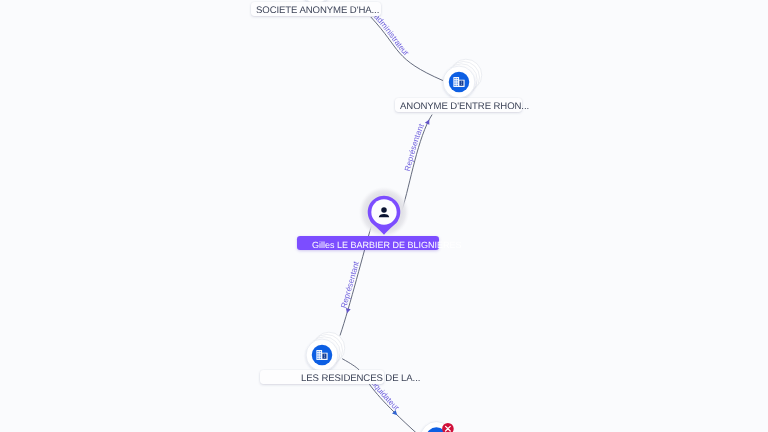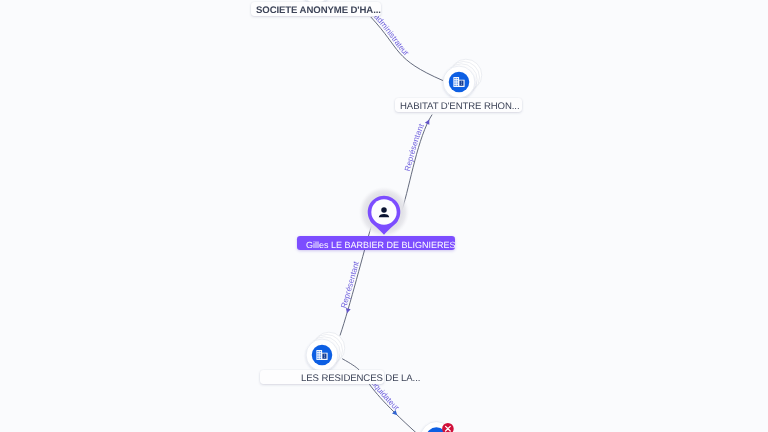--- a/index.html
+++ b/index.html
@@ -174,25 +174,25 @@
         <text class="edge-label-text" dy="-2.2" fill="#6254c8"><textPath href="#t-e2" startOffset="39%">Représentant</textPath></text>
         <path d="M 2.2 0 L -2.6 -2.5 L -2.6 2.5 Z" fill="#6254c8" transform="translate(428.2707824707031,121.4227523803711) rotate(296.0708444236292)"></path>
         <text class="edge-label-text" dy="-2.2" fill="#6254c8"><textPath href="#t-e3" startOffset="24%">Représentant</textPath></text>
         <path d="M 2.2 0 L -2.6 -2.5 L -2.6 2.5 Z" fill="#6254c8" transform="translate(347.5694274902344,311.1271667480469) rotate(106.3222431542508)"></path>
         <text class="edge-label-text" dy="-2.2" fill="#3063cf"><textPath href="#t-e4" startOffset="34%">Liquidateur</textPath></text>
         <path d="M 2.2 0 L -2.6 -2.5 L -2.6 2.5 Z" fill="#3063cf" transform="translate(395.6989440917969,413.623779296875) rotate(44.371895851684265)"></path>
       </g>
   </svg>
   <div id="labels-layer">
       <div class="lbl" style="left: 251.3px; top: 1.8px; width: 129.7px; height: 13.8px; padding-left: 5.1px;">
-        <span style="transform: translateY(1.8px); font-weight: bold;">SOCIETE ANONYME D'HA...</span>
+        <span style="transform: translateY(1.8px);">SOCIETE ANONYME D'HA...</span>
       </div>
       <div class="lbl" style="left: 394.8px; top: 98.3px; width: 127px; height: 13.8px; padding-left: 5.1px;">
-        <span style="transform: translateY(1.8px);">HABITAT D'ENTRE RHON...</span>
+        <span style="transform: translateY(1.8px);">ANONYME D'ENTRE RHON...</span>
       </div>
-      <div class="plbl" style="left: 297.2px; top: 236px; width: 158px; height: 14.2px; padding-left: 9px;">
+      <div class="plbl" style="left: 297.2px; top: 236px; width: 142px; height: 14.2px; padding-left: 15px;">
         <span style="transform: translateY(1.6px);">Gilles LE BARBIER DE BLIGNIERES</span>
       </div>
       <div class="lbl" style="left: 260.2px; top: 370.3px; width: 124px; height: 13.8px; padding-left: 5.1px;">
         <span style="transform: translateY(1.8px); padding-left: 36px;">LES RESIDENCES DE LA...</span>
       </div>
     </div>
 </div>
 
 </body></html>

